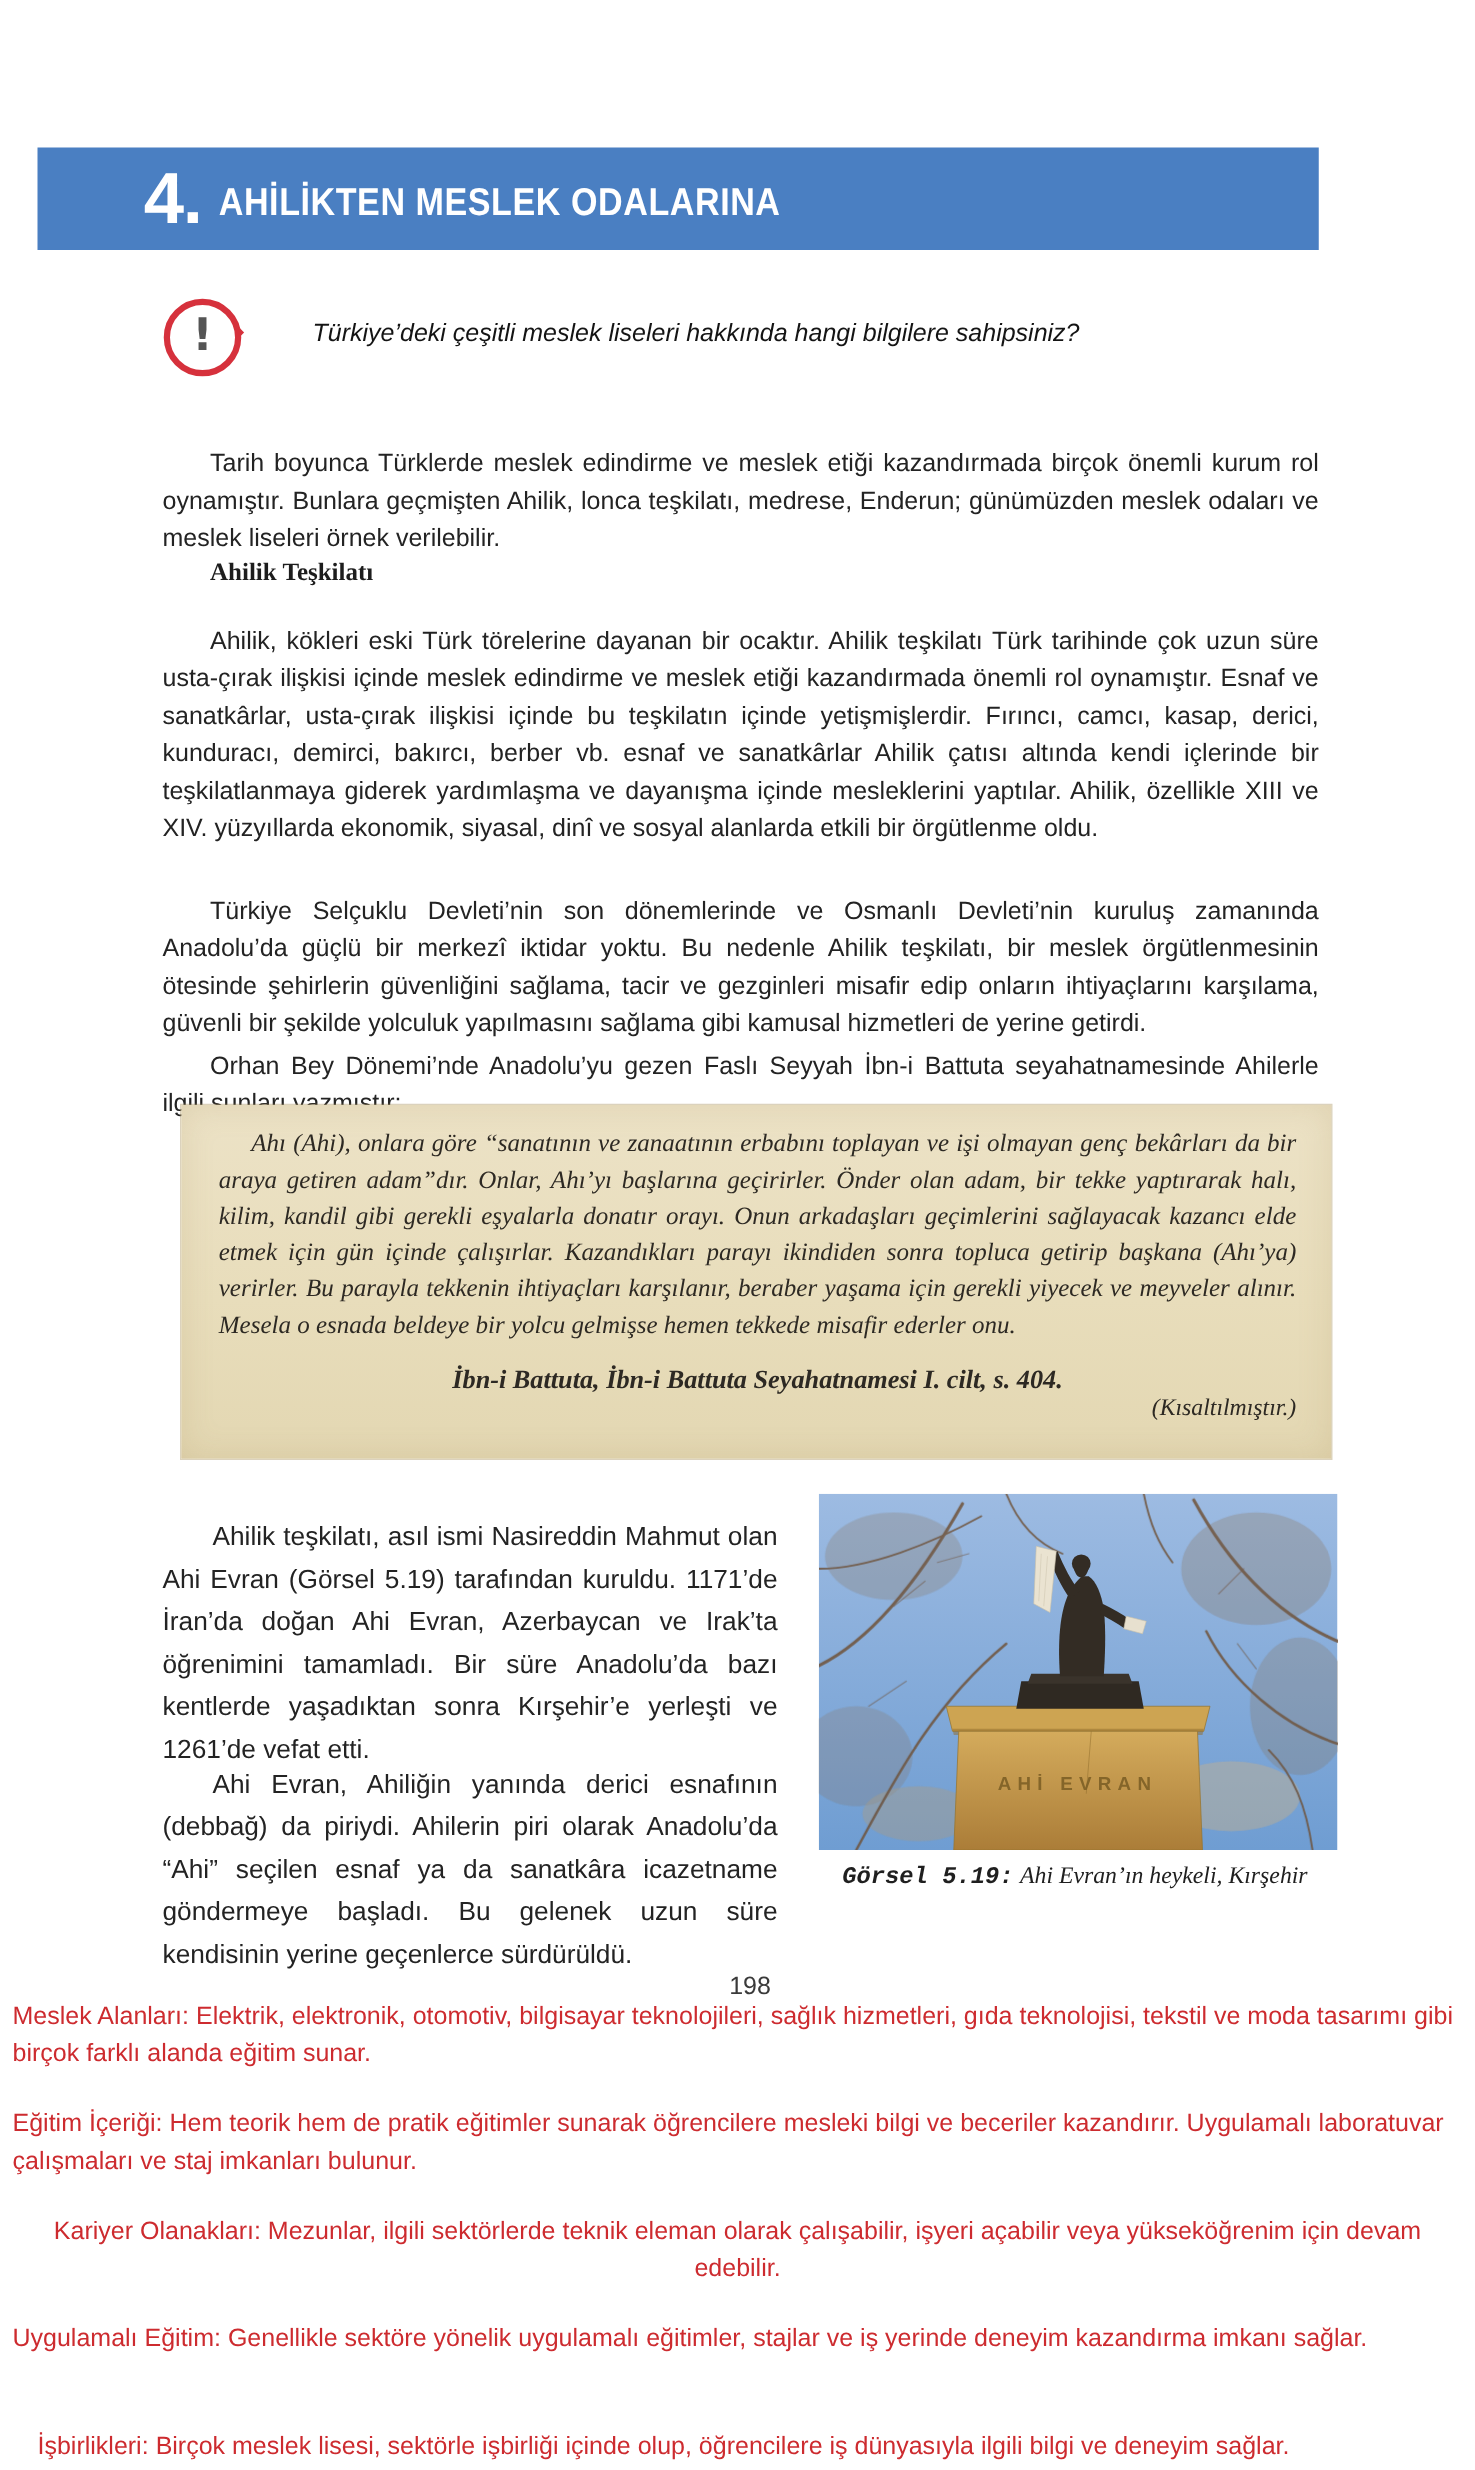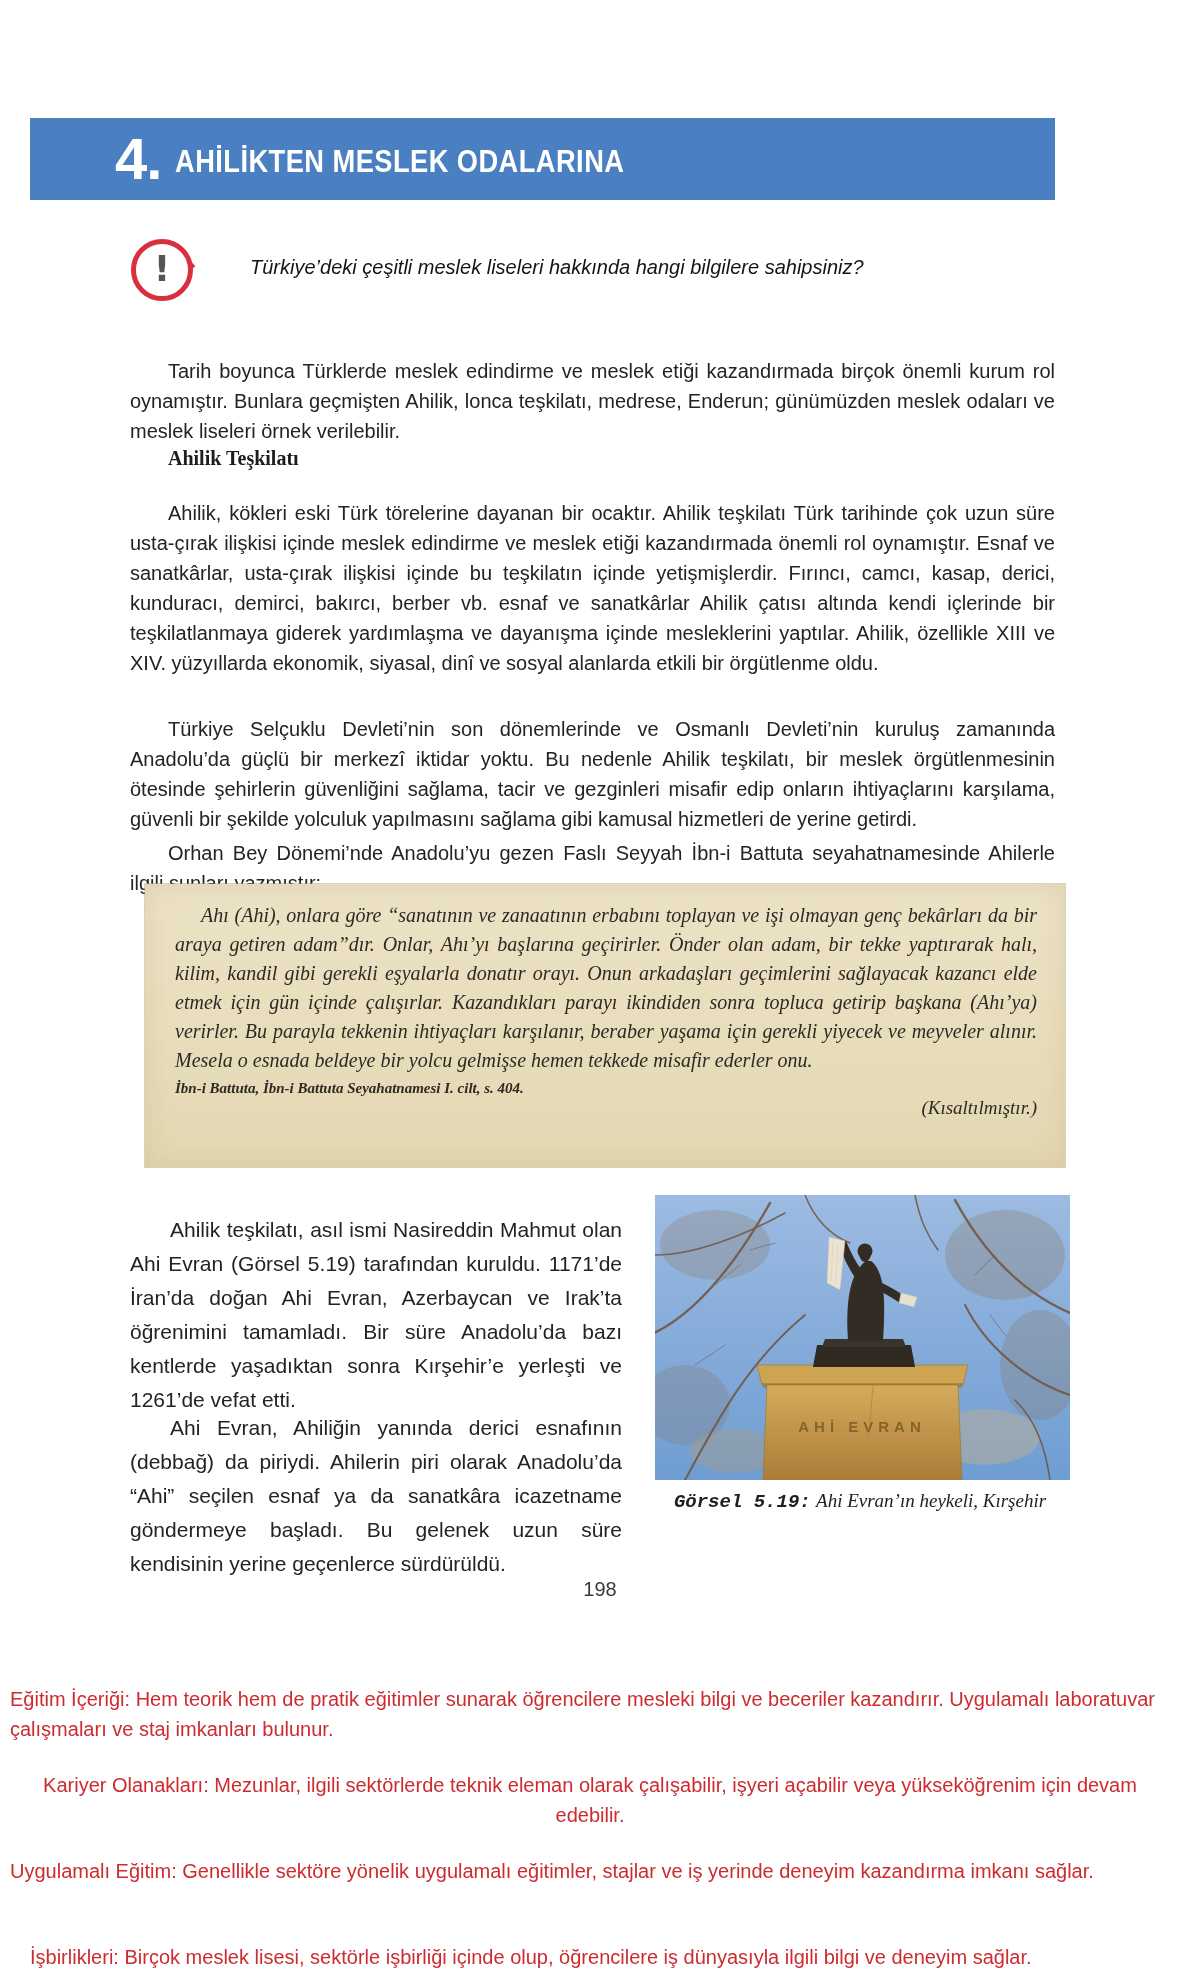--- a/index.html
+++ b/index.html
@@ -32,21 +32,21 @@
   .section-heading{position:absolute;left:168px;top:447px;font-size:20px;font-weight:700;color:#1d1d1d;font-family:Liberation Serif, serif;}
 
   
   .quote-box{position:absolute;left:145px;top:884px;width:920px;height:283px;
              background:linear-gradient(180deg,#ece2c6 0%,#e8ddbb 55%,#e3d7b2 100%);
              box-shadow:0 0 0 1px rgba(176,156,108,.45), inset 0 0 26px rgba(160,135,80,.18);
              font-family:"Liberation Serif","DejaVu Serif",serif;box-sizing:border-box;
              padding:17px 28px 8px 30px;}
   .quote-text{font-size:20px;font-style:italic;line-height:29px;text-align:justify;text-indent:26px;
               color:#2d2923;}
-  .quote-source{margin-top:5px;font-size:15px;font-style:italic;font-weight:700;text-align:left;color:#2d2923;}
+  .quote-source{margin-top:16px;font-size:21px;font-style:italic;font-weight:700;text-align:center;color:#2d2923;}
   .quote-note{font-size:19px;font-style:italic;text-align:right;color:#2d2923;}
 
   
   .col-para{position:absolute;left:130px;width:492px;font-size:21px;line-height:34px;text-align:justify;
             text-indent:40px;color:#232323;}
 
   .figure{position:absolute;left:655px;top:1195px;width:415px;height:285px;}
   .figure svg{display:block;width:100%;height:100%;}
   .caption{position:absolute;left:645px;top:1490px;width:430px;text-align:center;
            font-family:"Liberation Serif","DejaVu Serif",serif;font-size:19px;font-style:italic;color:#1f1f1f;}
@@ -145,20 +145,23 @@
       </g>
     </svg>
   </div>
 
   <div class="caption">
     <span class="caption-label">Görsel 5.19:</span><span class="caption-text">Ahi Evran’ın heykeli, Kırşehir</span>
   </div>
 
   <div class="page-number">198</div>
 
+  <p class="note" style="top:1578px;">
+    <span class="note-label">Meslek Alanları:</span><span class="note-text">Elektrik, elektronik, otomotiv, bilgisayar teknolojileri, sağlık hizmetleri, gıda teknolojisi, tekstil ve moda tasarımı gibi birçok farklı alanda eğitim sunar.</span>
+  </p>
   <p class="note" style="top:1664px;">
     <span class="note-label">Eğitim İçeriği:</span><span class="note-text">Hem teorik hem de pratik eğitimler sunarak öğrencilere mesleki bilgi ve beceriler kazandırır. Uygulamalı laboratuvar çalışmaları ve staj imkanları bulunur.</span>
   </p>
   <p class="note" style="top:1750px;text-align:center;">
     <span class="note-label">Kariyer Olanakları:</span><span class="note-text">Mezunlar, ilgili sektörlerde teknik eleman olarak çalışabilir, işyeri açabilir veya yükseköğrenim için devam edebilir.</span>
   </p>
   <p class="note" style="top:1836px;">
     <span class="note-label">Uygulamalı Eğitim:</span><span class="note-text">Genellikle sektöre yönelik uygulamalı eğitimler, stajlar ve iş yerinde deneyim kazandırma imkanı sağlar.</span>
   </p>
   <p class="note" style="top:1922px;margin-left:20px;">

